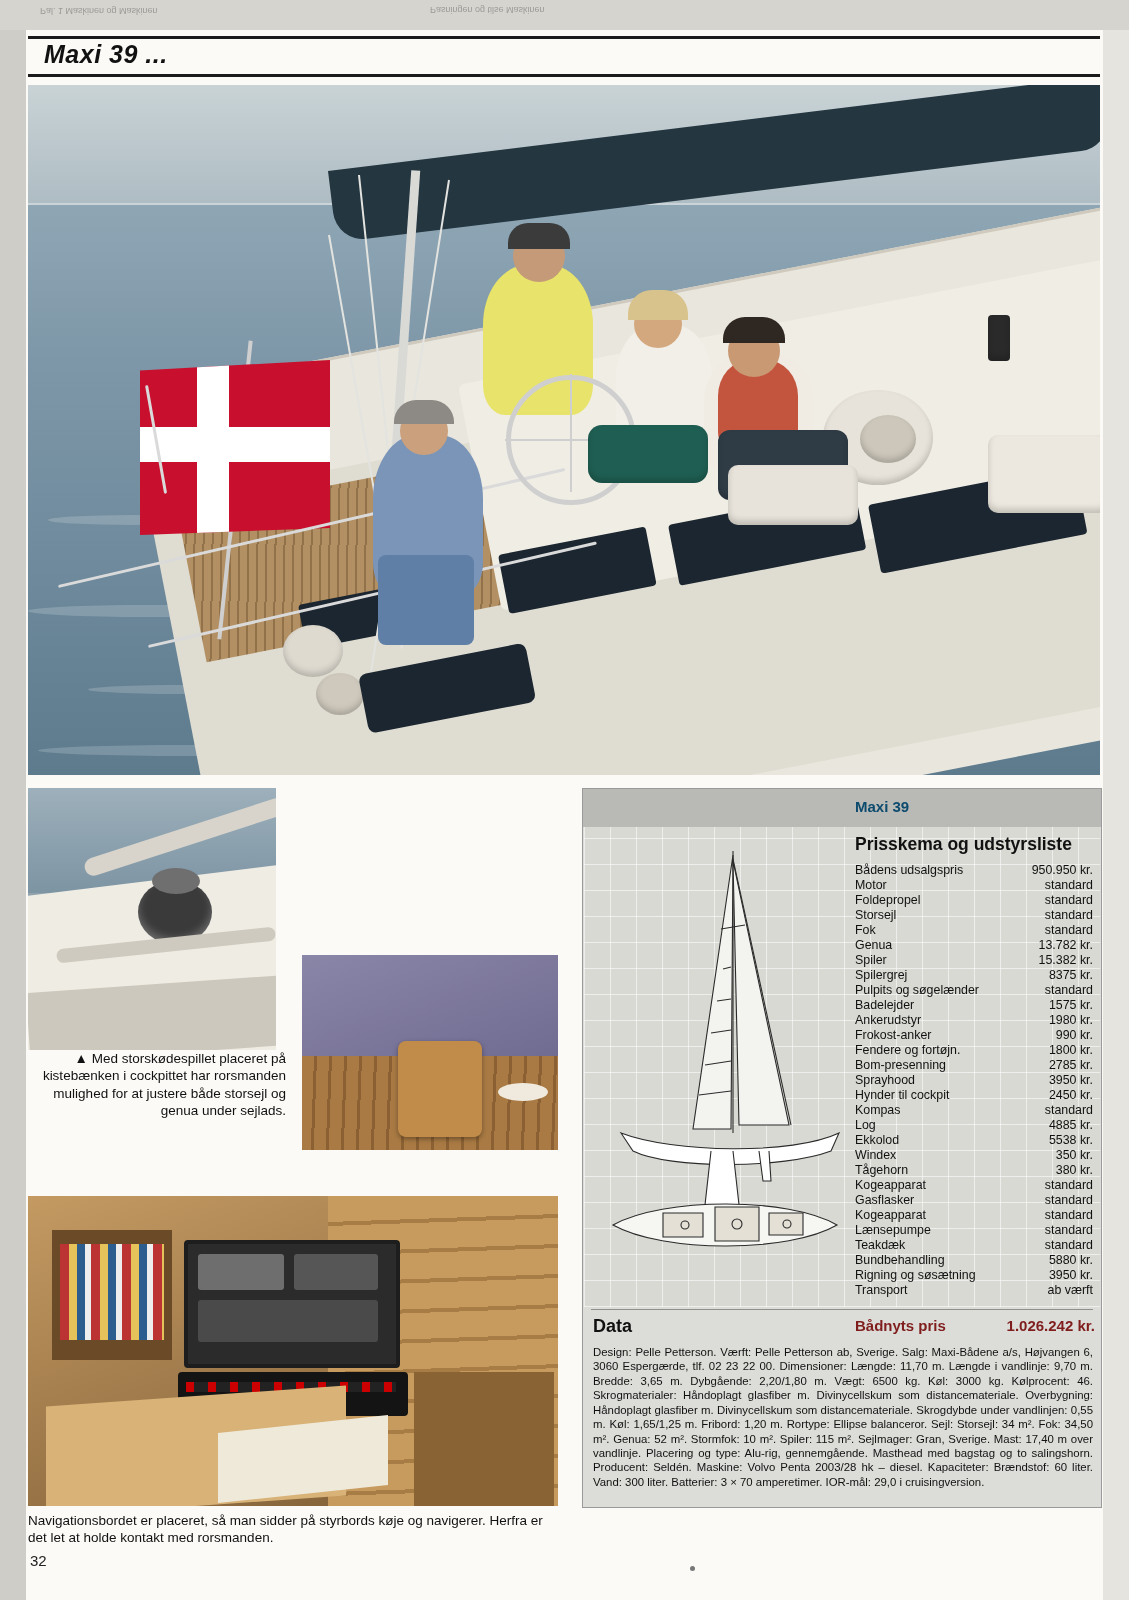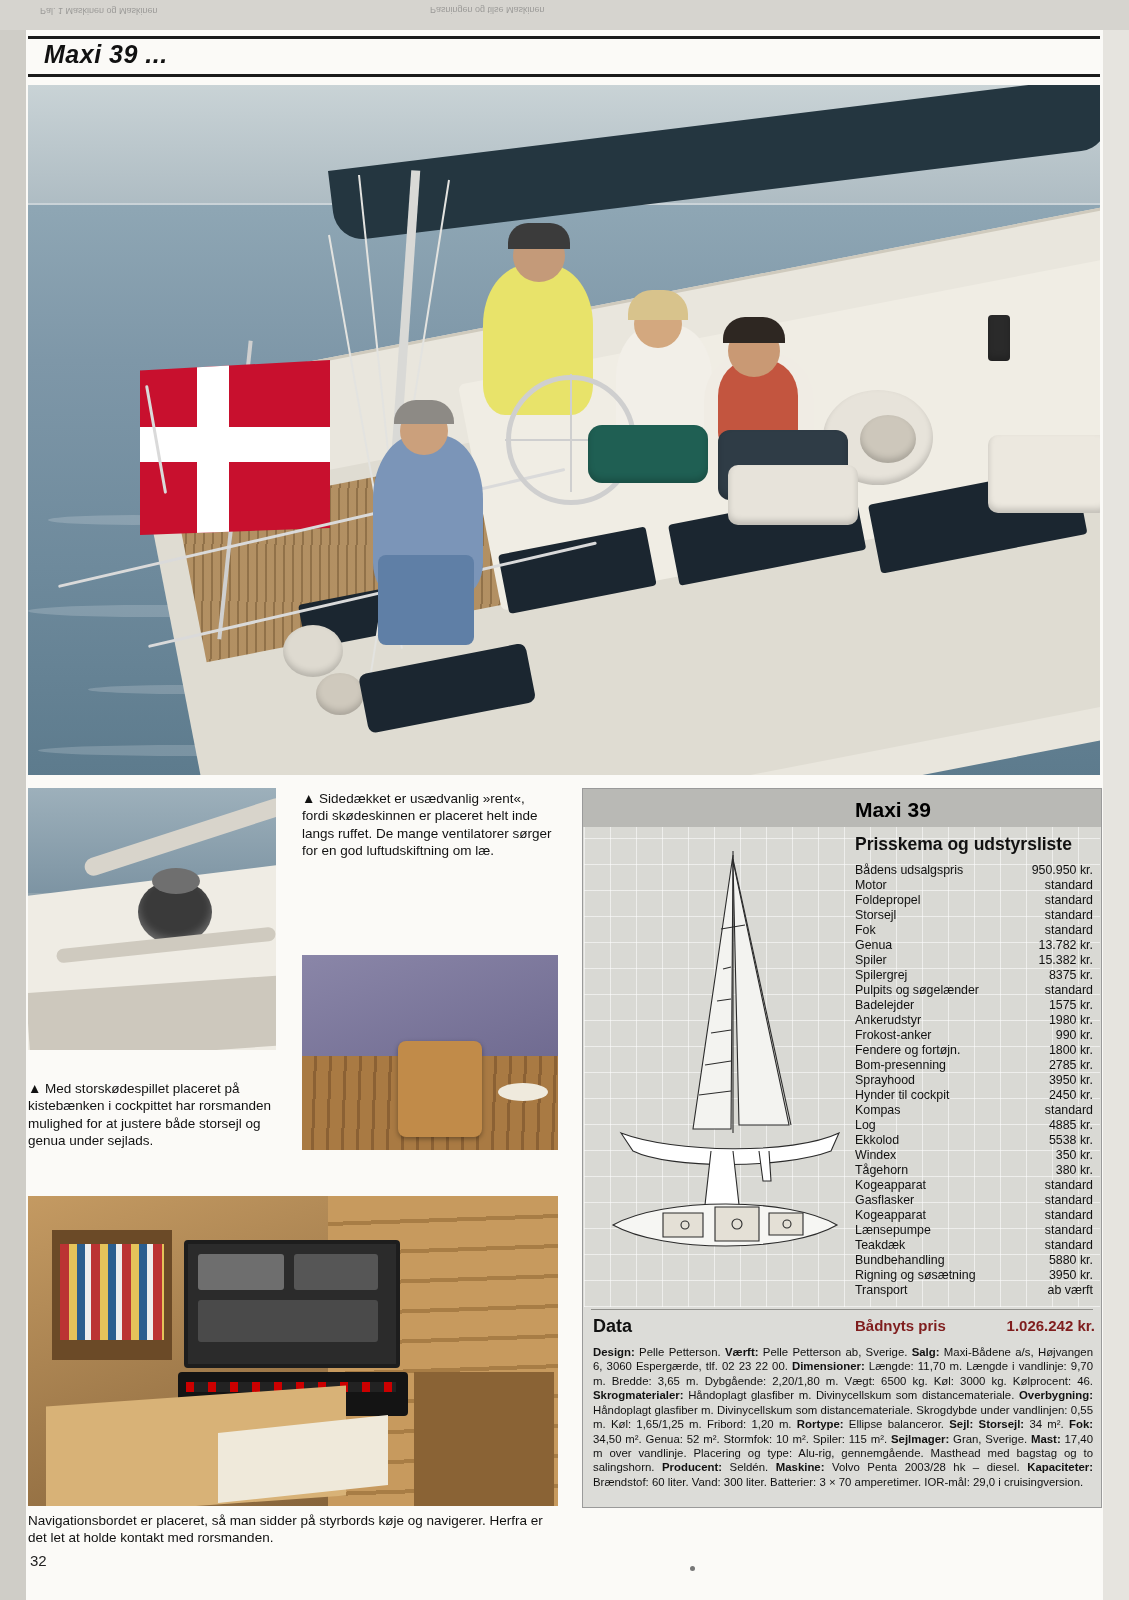--- a/index.html
+++ b/index.html
@@ -54,37 +54,37 @@
   .ph{position:absolute;overflow:hidden;}
   .ph-winch{left:28px;top:788px;width:248px;height:262px;background:linear-gradient(160deg,#9fb0b8,#6e8494);}
   .ph-interior1{left:302px;top:955px;width:256px;height:195px;background:linear-gradient(160deg,#8a6a43,#5d4427);}
   .ph-nav{left:28px;top:1196px;width:530px;height:310px;background:linear-gradient(160deg,#b08a57,#6b4e2c);}
 
   .cap{position:absolute;font-size:13.5px;line-height:1.28;color:#111;}
 
   
   .box{position:absolute;left:582px;top:788px;width:518px;height:718px;border:1px solid #9a9a9a;background:#dcdcd8;}
   .box-head{position:absolute;left:0;top:0;width:518px;height:38px;background:#b9b9b5;}
-  .box-head .t{position:absolute;left:272px;top:9px;font-weight:bold;font-size:21px;color:#000000;}
+  .box-head .t{position:absolute;left:272px;top:9px;font-weight:bold;font-size:15px;color:#0c4a6e;}
   .grid{position:absolute;left:1px;top:38px;width:516px;height:480px;
         background:
         repeating-linear-gradient(0deg,rgba(255,255,255,.55) 0 1px,transparent 1px 26px),
         repeating-linear-gradient(90deg,rgba(255,255,255,.55) 0 1px,transparent 1px 26px),
         #d9d9d4;}
   .boat-draw{position:absolute;left:10px;top:44px;width:258px;height:440px;}
   .price-col{position:absolute;left:272px;top:46px;width:238px;}
   .price-title{font-weight:bold;font-size:17.5px;line-height:1.12;color:#111;margin-bottom:8px;}
   .prow{display:flex;justify-content:space-between;font-size:12.4px;line-height:1.21;color:#111;}
   .prow .n{white-space:nowrap;}
   .prow .v{white-space:nowrap;text-align:right;}
   .divline{position:absolute;left:8px;top:520px;width:502px;height:1px;background:#8f8f8b;}
   .data-h{position:absolute;left:10px;top:527px;font-weight:bold;font-size:18px;color:#111;}
   .bnp{position:absolute;left:272px;top:528px;width:240px;display:flex;justify-content:space-between;font-weight:bold;font-size:15px;color:#7f1d1d;}
   .spec{position:absolute;left:10px;top:556px;width:500px;font-size:11.4px;line-height:1.265;color:#111;text-align:justify;}
-  .spec b{font-weight:bold;}
+  .spec b{font-weight:normal;}
 
   .pageno{position:absolute;left:30px;top:1552px;font-size:15px;color:#222;}
   .botdot{position:absolute;left:690px;top:1566px;width:5px;height:5px;background:#777;border-radius:50%;}
   .side-strip{position:absolute;left:0;top:30px;width:26px;height:1570px;background:#cfcdc7;}
   .right-strip{position:absolute;left:1103px;top:30px;width:26px;height:1570px;background:#e6e4df;}
 </style>
 </head>
 <body>
 
 <div class="page">
@@ -170,30 +170,29 @@
   <div class="ph ph-winch">
     <div style="position:absolute;left:0;top:0;width:100%;height:40%;background:linear-gradient(180deg,#9db0bb,#7d94a3);"></div>
     <div style="position:absolute;left:-30px;top:92px;width:330px;height:200px;background:#efece4;transform:rotate(-7deg);"></div>
     <div style="position:absolute;left:110px;top:92px;width:74px;height:64px;background:#3a3a3a;border-radius:50%;box-shadow:inset 0 -5px 8px rgba(255,255,255,.25);"></div>
     <div style="position:absolute;left:124px;top:80px;width:48px;height:26px;background:#6f6f6f;border-radius:50%;"></div>
     <div style="position:absolute;left:52px;top:40px;width:210px;height:18px;background:#d8d4cb;transform:rotate(-18deg);border-radius:9px;"></div>
     <div style="position:absolute;left:28px;top:150px;width:220px;height:14px;background:#cfcabf;transform:rotate(-6deg);border-radius:8px;"></div>
     <div style="position:absolute;left:0px;top:196px;width:260px;height:70px;background:#cdc8bd;transform:rotate(-4deg);"></div>
   </div>
 
-  <div class="cap" style="left:302px;top:790px;width:250px;">▲ Sidedækket er usædvanlig »rent«, fordi skødeskinnen er placeret helt inde langs ruffet. De mange ventilatorer sørger for en god luftudskiftning om læ.</div>
 
   <div class="ph ph-interior1">
     <div style="position:absolute;left:0;top:0;width:100%;height:56%;background:linear-gradient(160deg,#8a86a8,#6f6a90);"></div>
     <div style="position:absolute;left:0;top:52%;width:100%;height:48%;background:repeating-linear-gradient(92deg,#a97a43 0 12px,#8b6134 12px 15px);"></div>
     <div style="position:absolute;left:96px;top:86px;width:84px;height:96px;background:#c18b49;border-radius:8px;box-shadow:0 2px 5px rgba(0,0,0,.35);"></div>
     <div style="position:absolute;left:196px;top:128px;width:50px;height:18px;background:#efeadd;border-radius:50%;"></div>
   </div>
 
-  <div class="cap" style="left:28px;top:1080px;width:258px;">▲ Med storskødespillet placeret på kistebænken i cockpittet har rorsmanden mulighed for at justere både storsejl og genua under sejlads.</div>
+  <div class="cap" style="left:28px;top:1050px;width:258px;text-align:right;">▲ Med storskødespillet placeret på kistebænken i cockpittet har rorsmanden mulighed for at justere både storsejl og genua under sejlads.</div>
 
   <div class="ph ph-nav">
     <div style="position:absolute;left:0;top:0;width:100%;height:100%;background:linear-gradient(160deg,#c49a62,#7b5a33);"></div>
     <div style="position:absolute;left:300px;top:0;width:230px;height:310px;background:repeating-linear-gradient(178deg,#c79a5e 0 26px,#a87d45 26px 30px);"></div>
     <div style="position:absolute;left:24px;top:34px;width:120px;height:130px;background:#6b4a27;"></div>
     <div style="position:absolute;left:32px;top:48px;width:104px;height:96px;background:repeating-linear-gradient(90deg,#b33 0 9px,#e5c35a 9px 17px,#2b5e8f 17px 25px,#eee 25px 31px);"></div>
     <div style="position:absolute;left:156px;top:44px;width:208px;height:120px;background:#2b2b2b;border:4px solid #1d1d1d;border-radius:4px;"></div>
     <div style="position:absolute;left:170px;top:58px;width:86px;height:36px;background:#6e6e6e;border-radius:3px;"></div>
     <div style="position:absolute;left:266px;top:58px;width:84px;height:36px;background:#565656;border-radius:3px;"></div>
     <div style="position:absolute;left:170px;top:104px;width:180px;height:42px;background:#4a4a4a;border-radius:3px;"></div>

